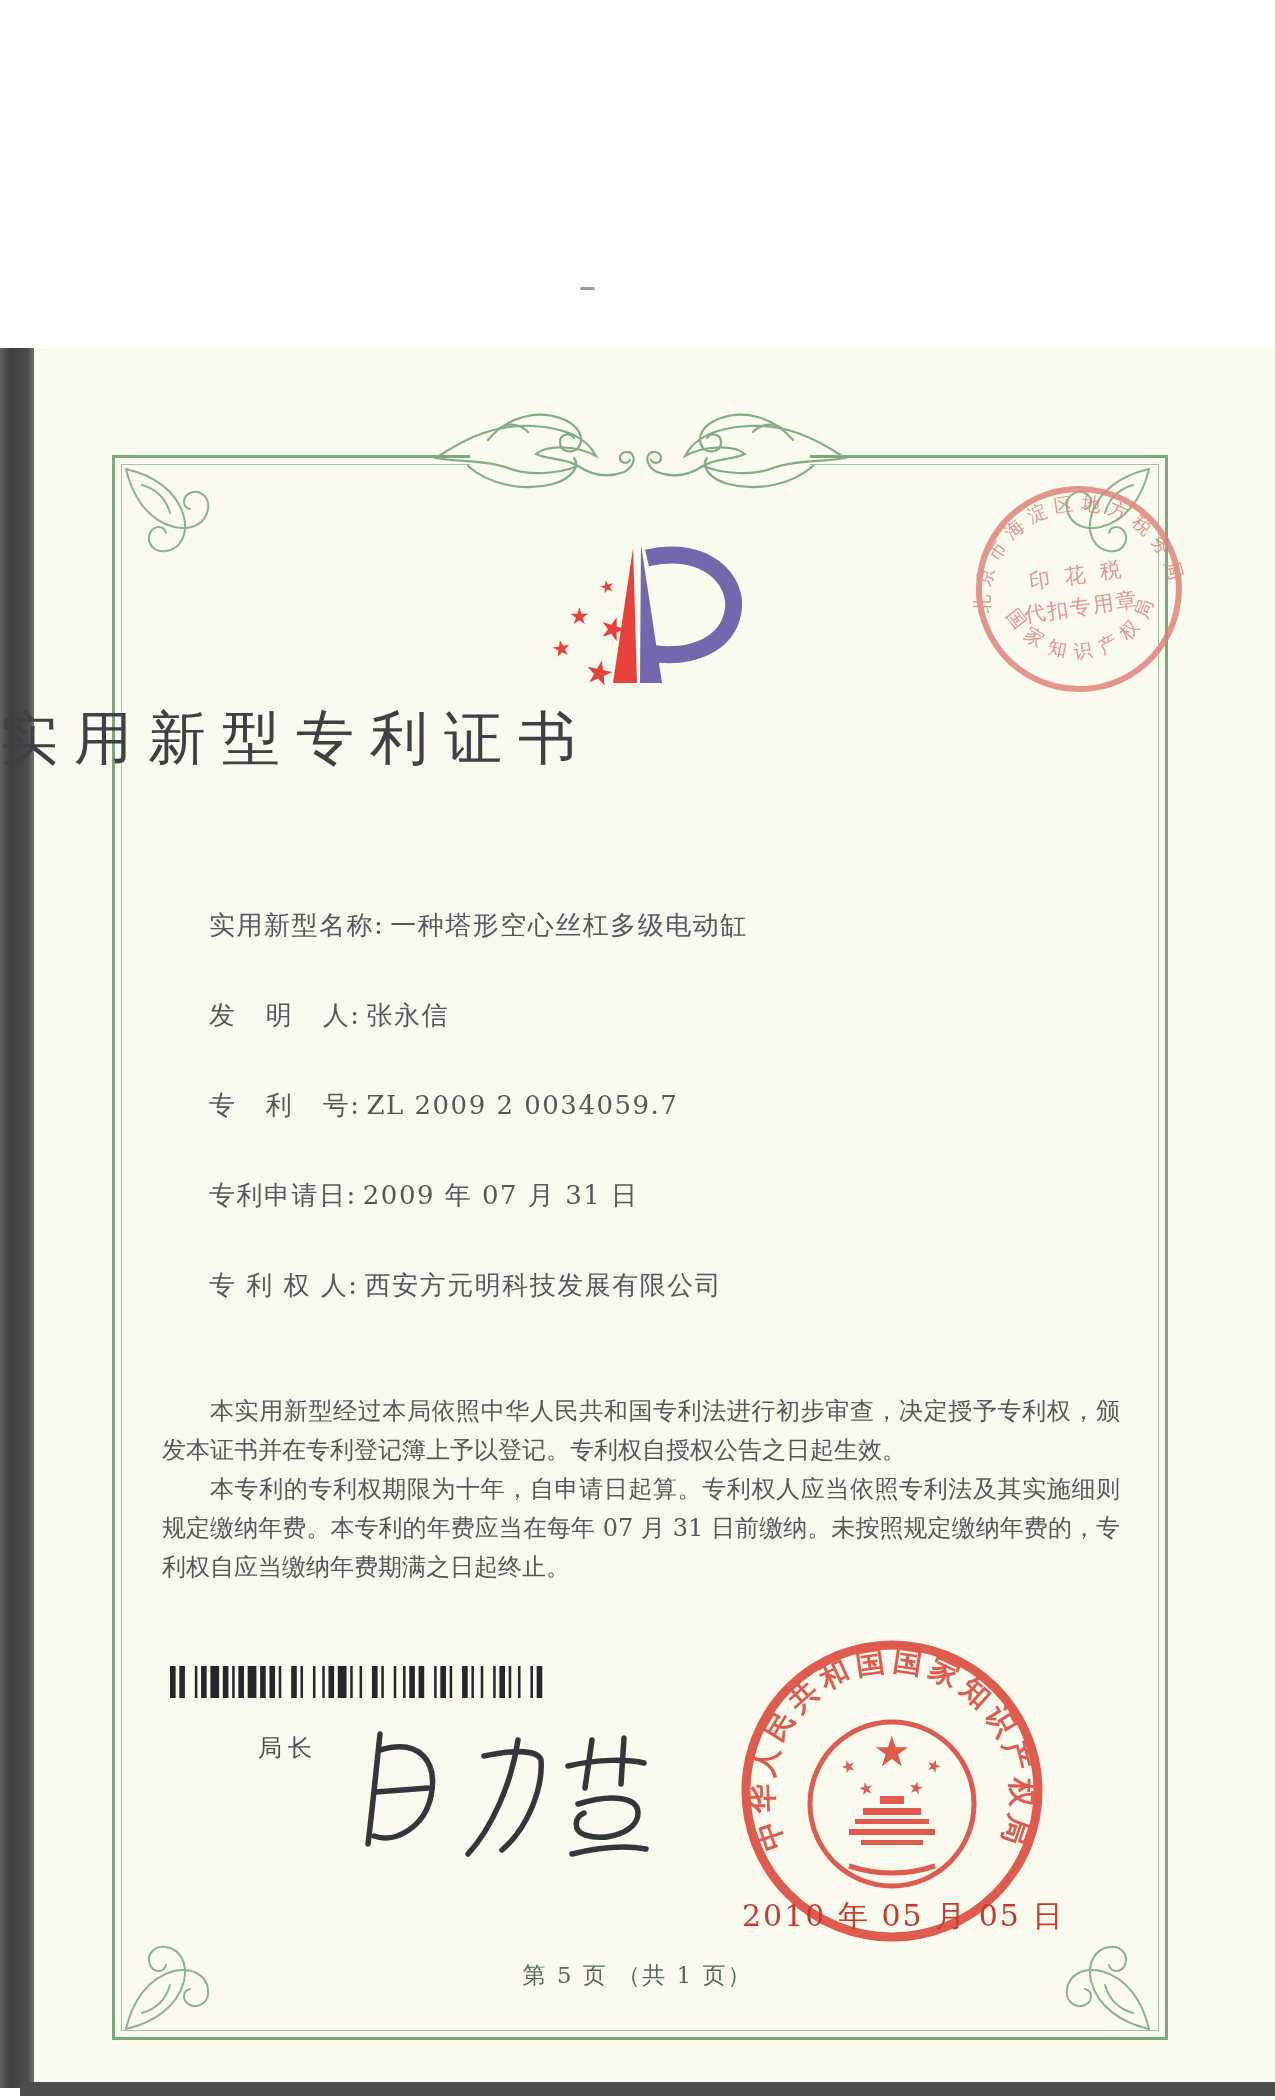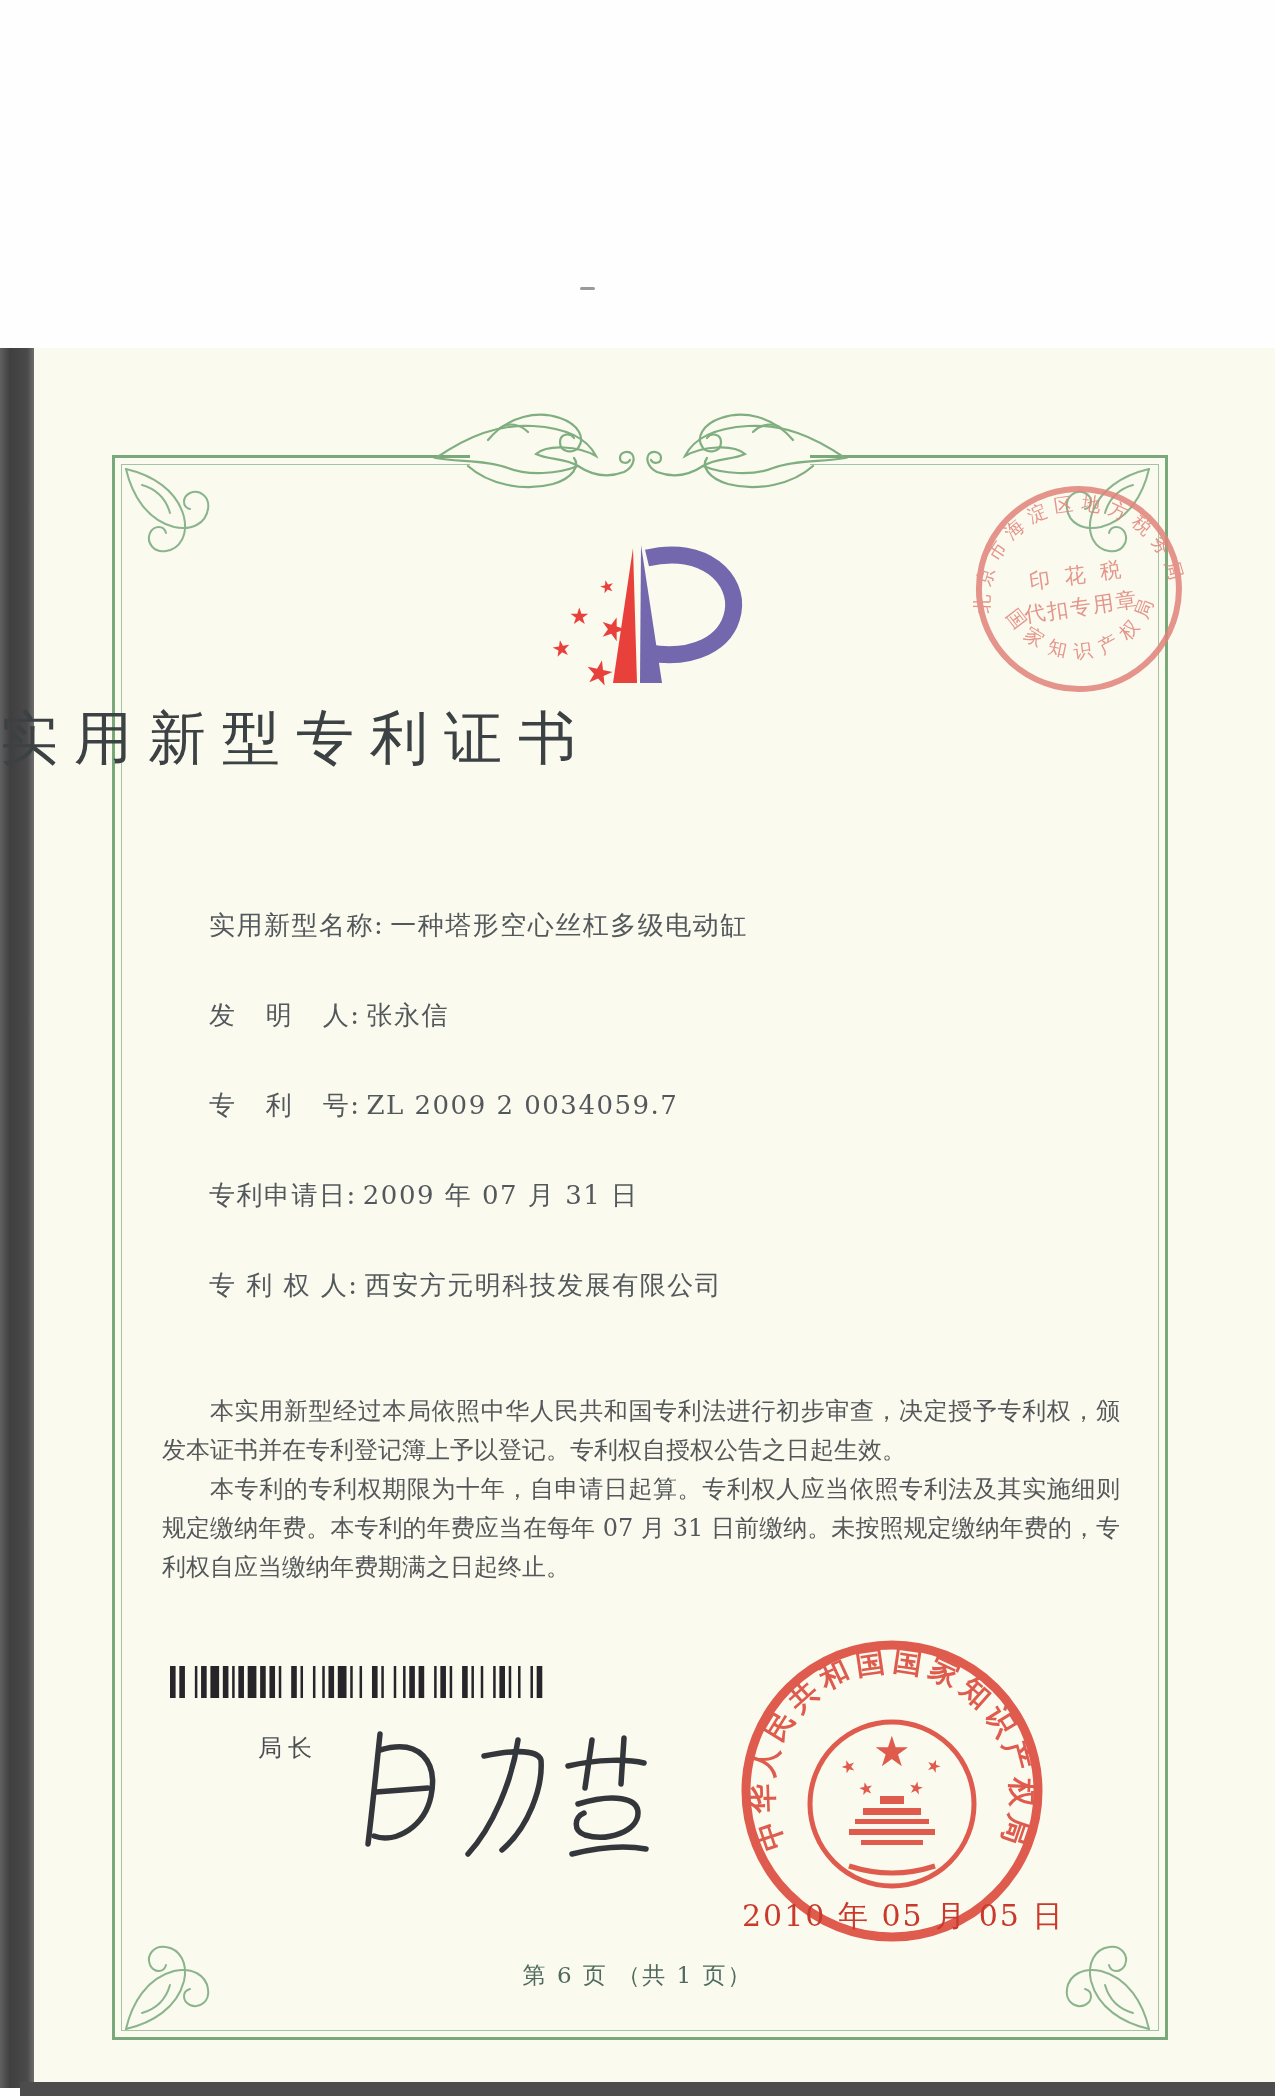--- a/index.html
+++ b/index.html
@@ -228,15 +228,15 @@
     <text font-size="19" fill="#e0837a" letter-spacing="7">
       <textPath href="#taxTop" startOffset="50%" text-anchor="middle">北京市海淀区地方税务局</textPath>
     </text>
     <text font-size="19" fill="#e0837a" letter-spacing="9">
       <textPath href="#taxBottom" startOffset="50%" text-anchor="middle">国家知识产权局</textPath>
     </text>
     <text x="117" y="110" text-anchor="middle" font-size="21" fill="#e0837a" letter-spacing="4">印 花 税</text>
     <text x="117" y="142" text-anchor="middle" font-size="21" fill="#e0837a" letter-spacing="2">代扣专用章</text>
   </svg>
 
-  <div class="footer">第 6 页 （共 1 页）</div>
+  <div class="footer">第 5 页 （共 1 页）</div>
 
 </div>
 
 </body></html>

